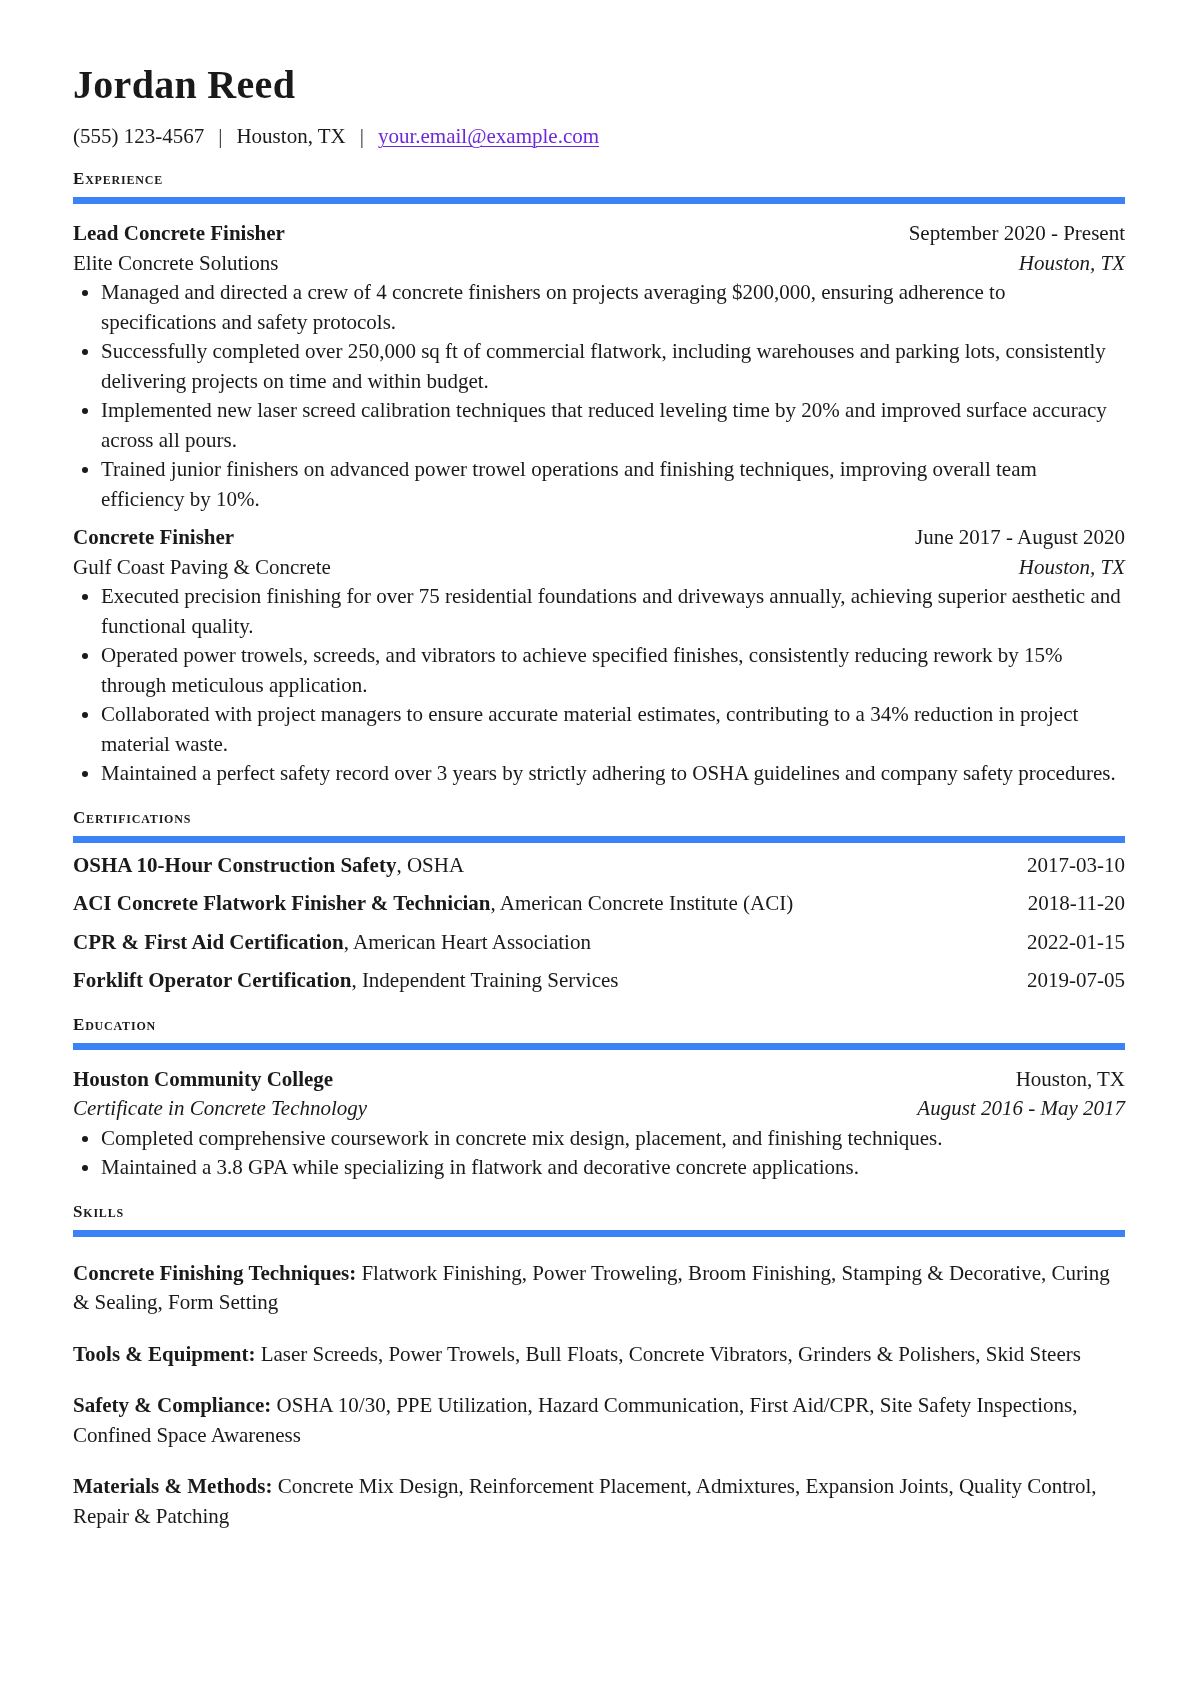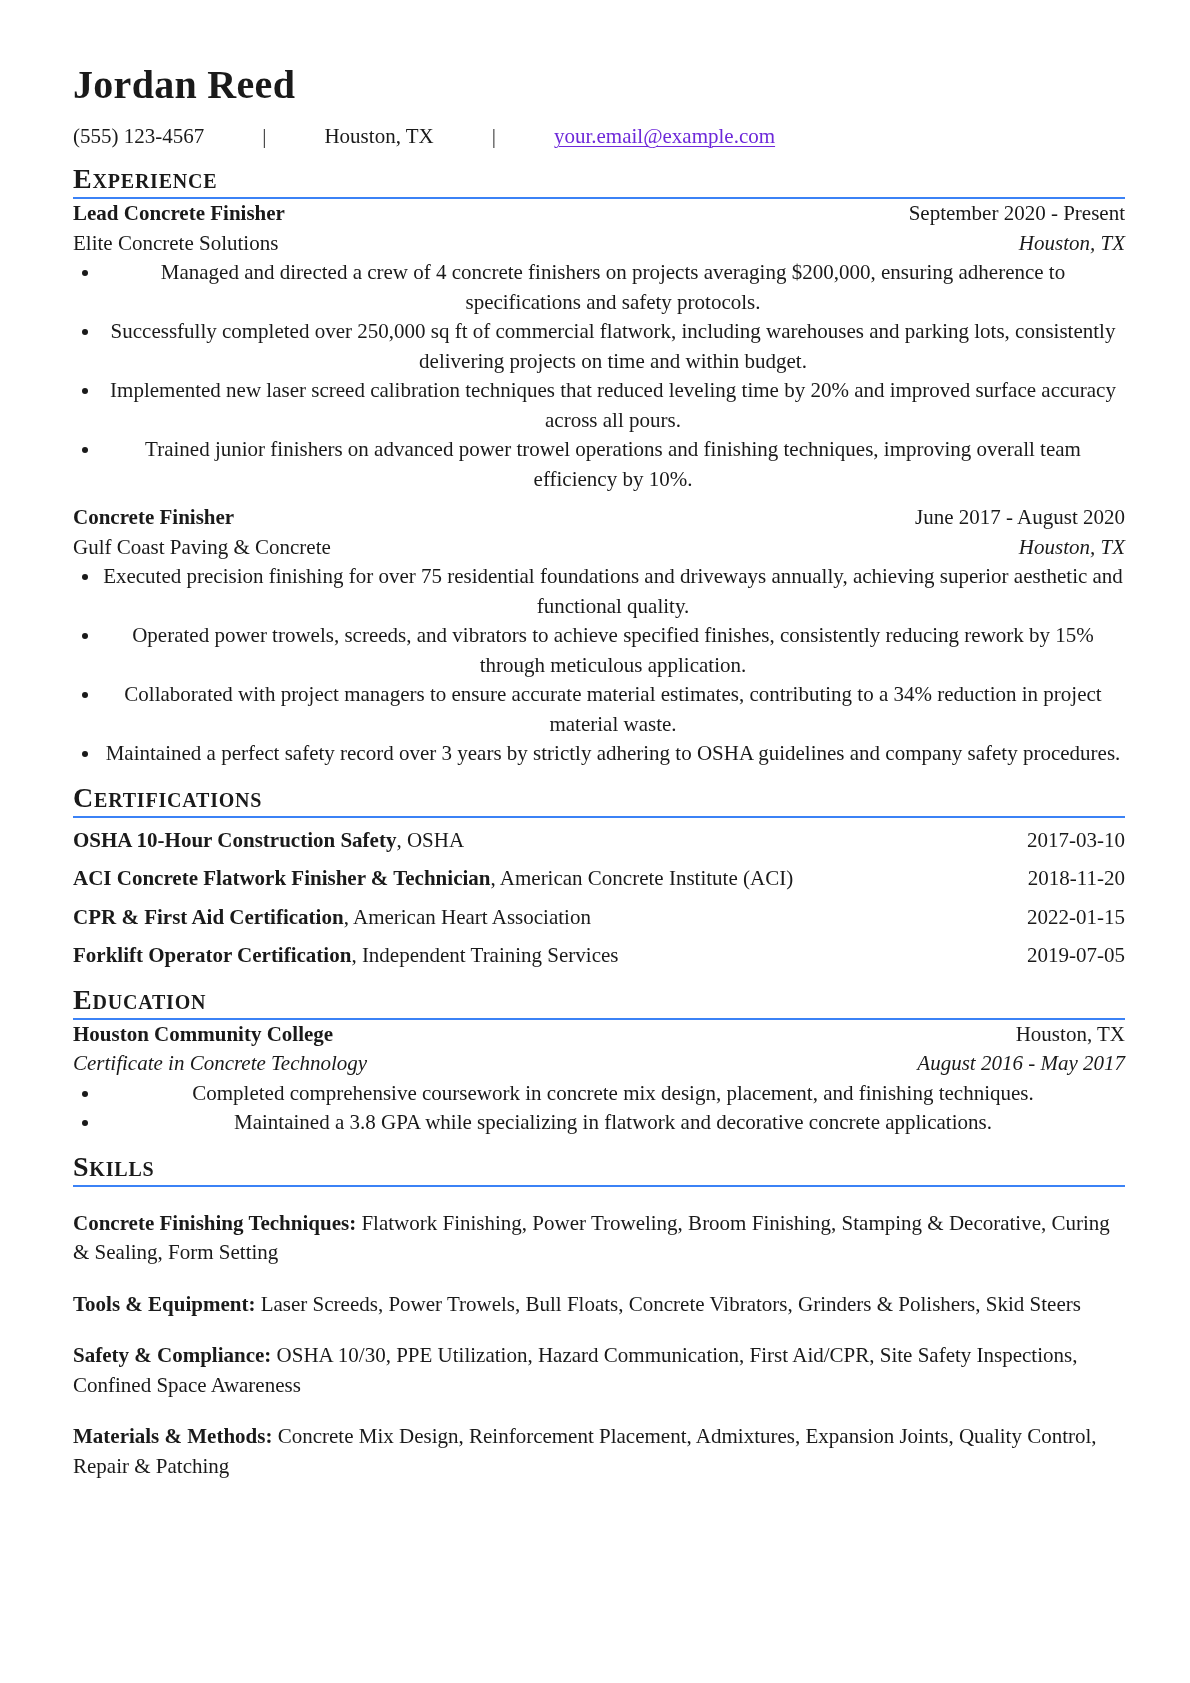--- a/index.html
+++ b/index.html
@@ -28,60 +28,58 @@
       line-height: 50px;
       margin: 0;
       letter-spacing: 0.3px;
     }
     .contact {
       margin-top: 12px;
       font-size: 21px;
       line-height: 28px;
       display: flex;
       align-items: center;
-      gap: 44px;
     }
     .contact .sep {
       margin: 0 14px;
       color: #333;
     }
     .contact a {
       color: #6d28d9;
       text-decoration: underline;
       text-underline-offset: 3px;
       text-decoration-thickness: 1px;
     }
     .section {
       margin-top: 14px;
     }
     .section-title {
-      font-size: 28px;
+      font-size: 17px;
       font-weight: bold;
       font-variant: small-caps;
       letter-spacing: 0.8px;
       line-height: 30px;
       margin: 0;
       padding-bottom: 3px;
-      border-bottom: 2px solid #3b82f6;
+      border-bottom: 7px solid #3b82f6;
     }
     .entry {
-      margin-top: 0;
+      margin-top: 15px;
     }
     .row {
       display: flex;
       justify-content: space-between;
       align-items: baseline;
     }
     .bold { font-weight: bold; }
     .italic { font-style: italic; }
     ul.bullets {
       list-style: none;
       margin: 0;
       padding: 0;
-      text-align: center;
     }
     ul.bullets li {
       position: relative;
       padding-left: 28px;
     }
     ul.bullets li::before {
       content: "";
       position: absolute;
       left: 9px;
       top: 12px;

